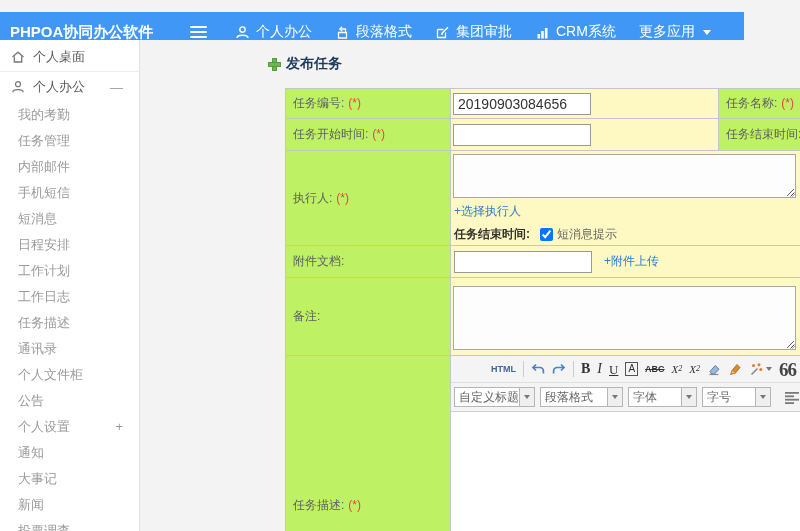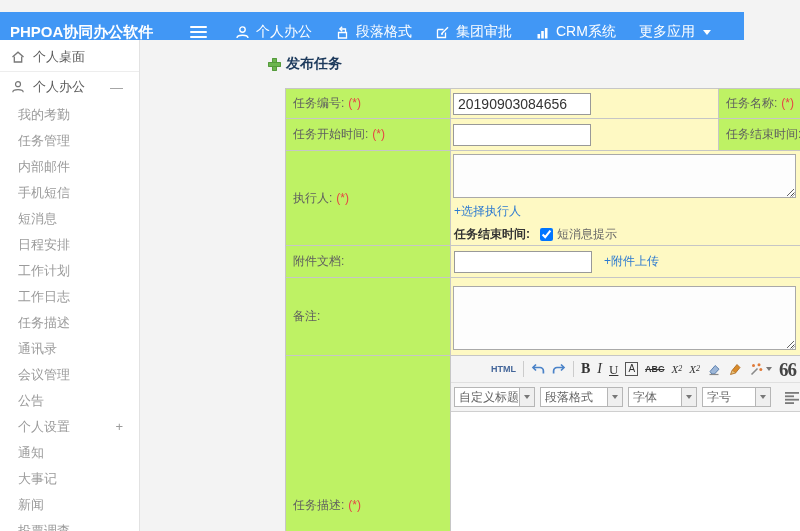--- a/index.html
+++ b/index.html
@@ -148,21 +148,21 @@
       <li>我的考勤</li>
       <li>任务管理</li>
       <li>内部邮件</li>
       <li>手机短信</li>
       <li>短消息</li>
       <li>日程安排</li>
       <li>工作计划</li>
       <li>工作日志</li>
       <li>任务描述</li>
       <li>通讯录</li>
-      <li>会议管理</li>
+      <li>个人文件柜</li>
       <li>公告</li>
       <li><span>个人设置</span><span class="suffix">+</span></li>
       <li>通知</li>
       <li>大事记</li>
       <li>新闻</li>
       <li>投票调查</li>
     </ul>
   </aside>
 
   <main class="main">

